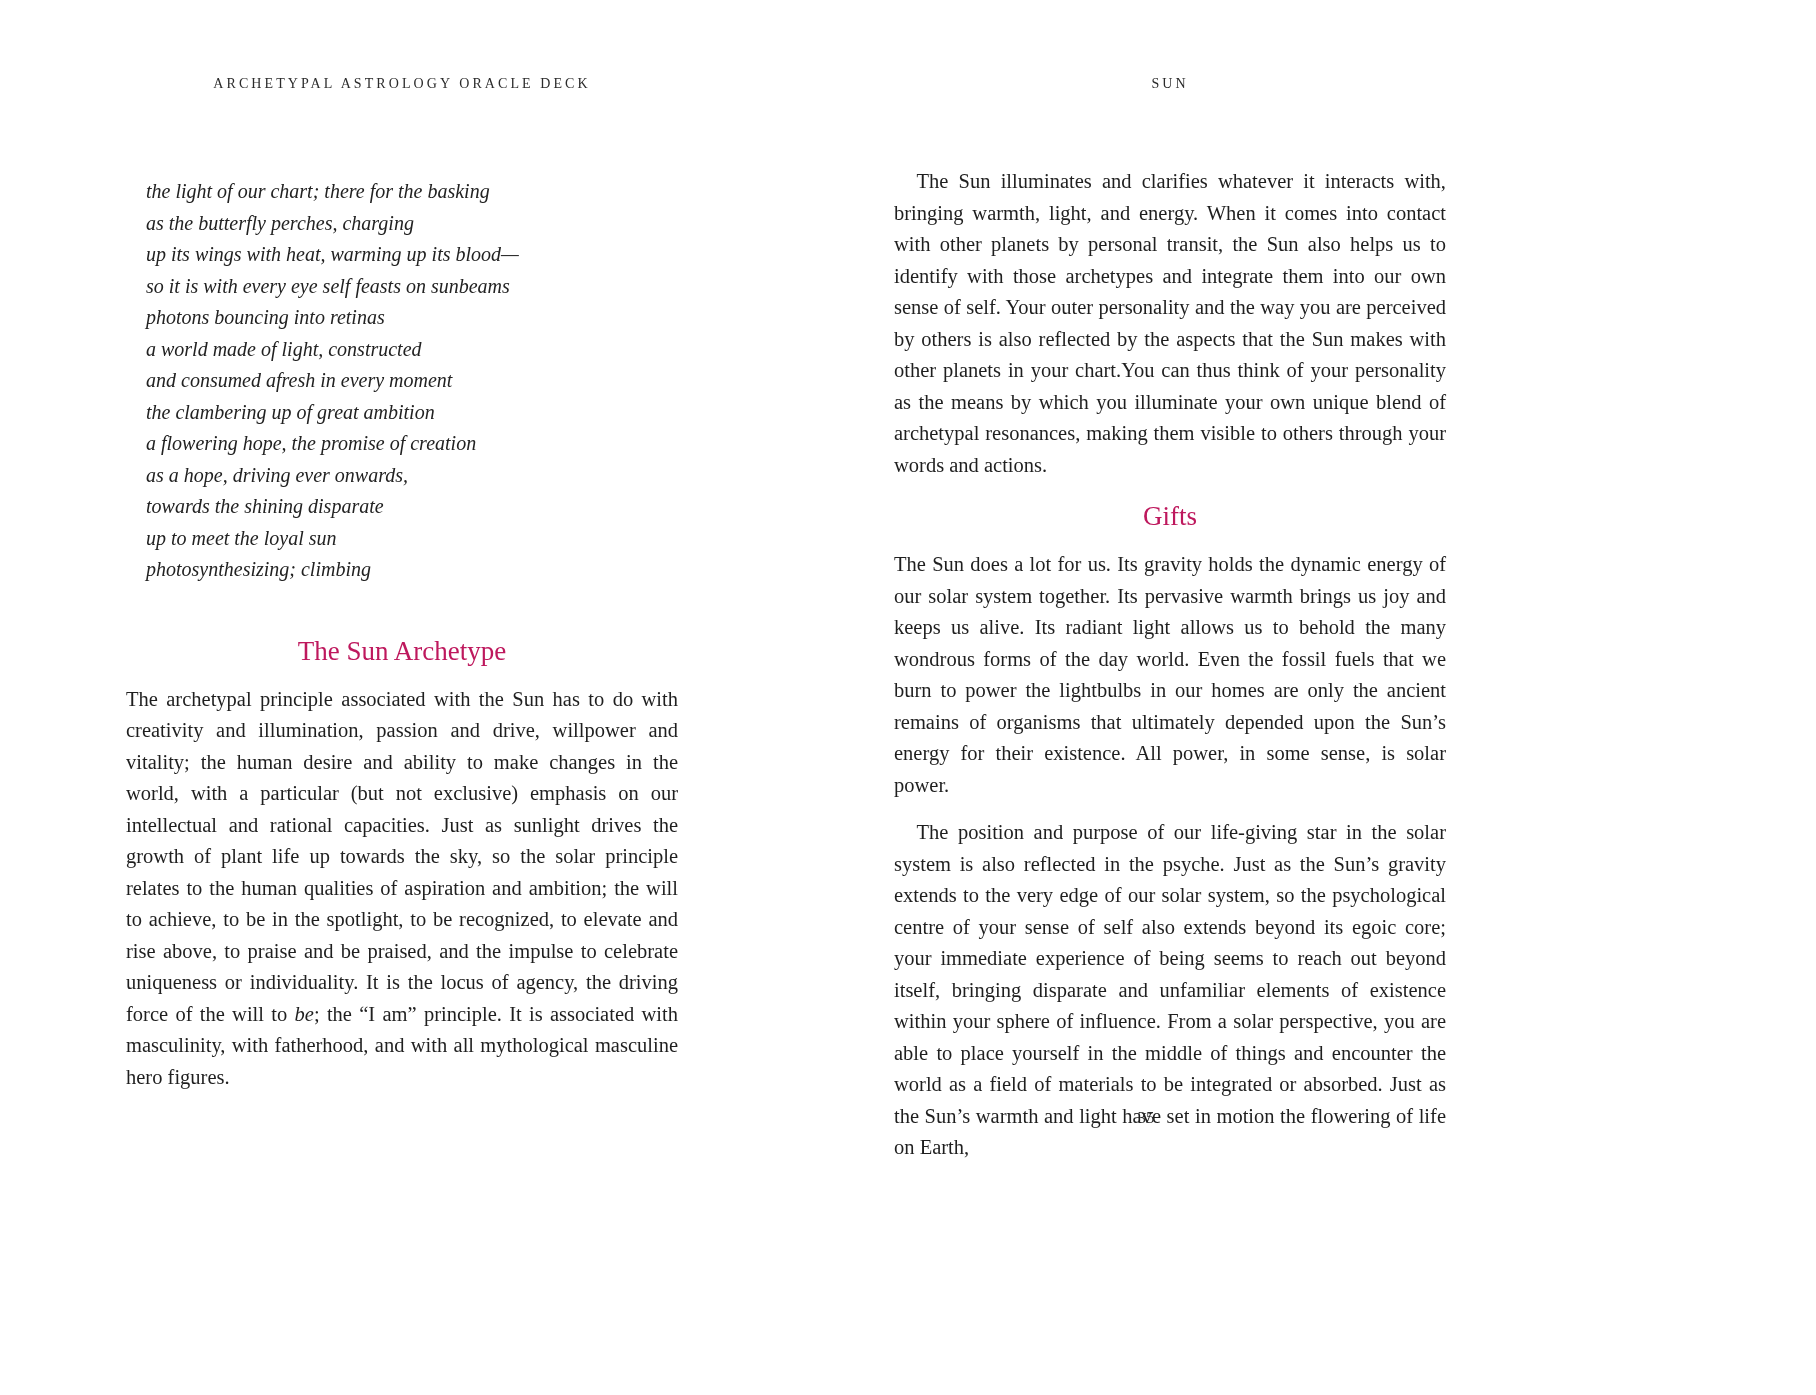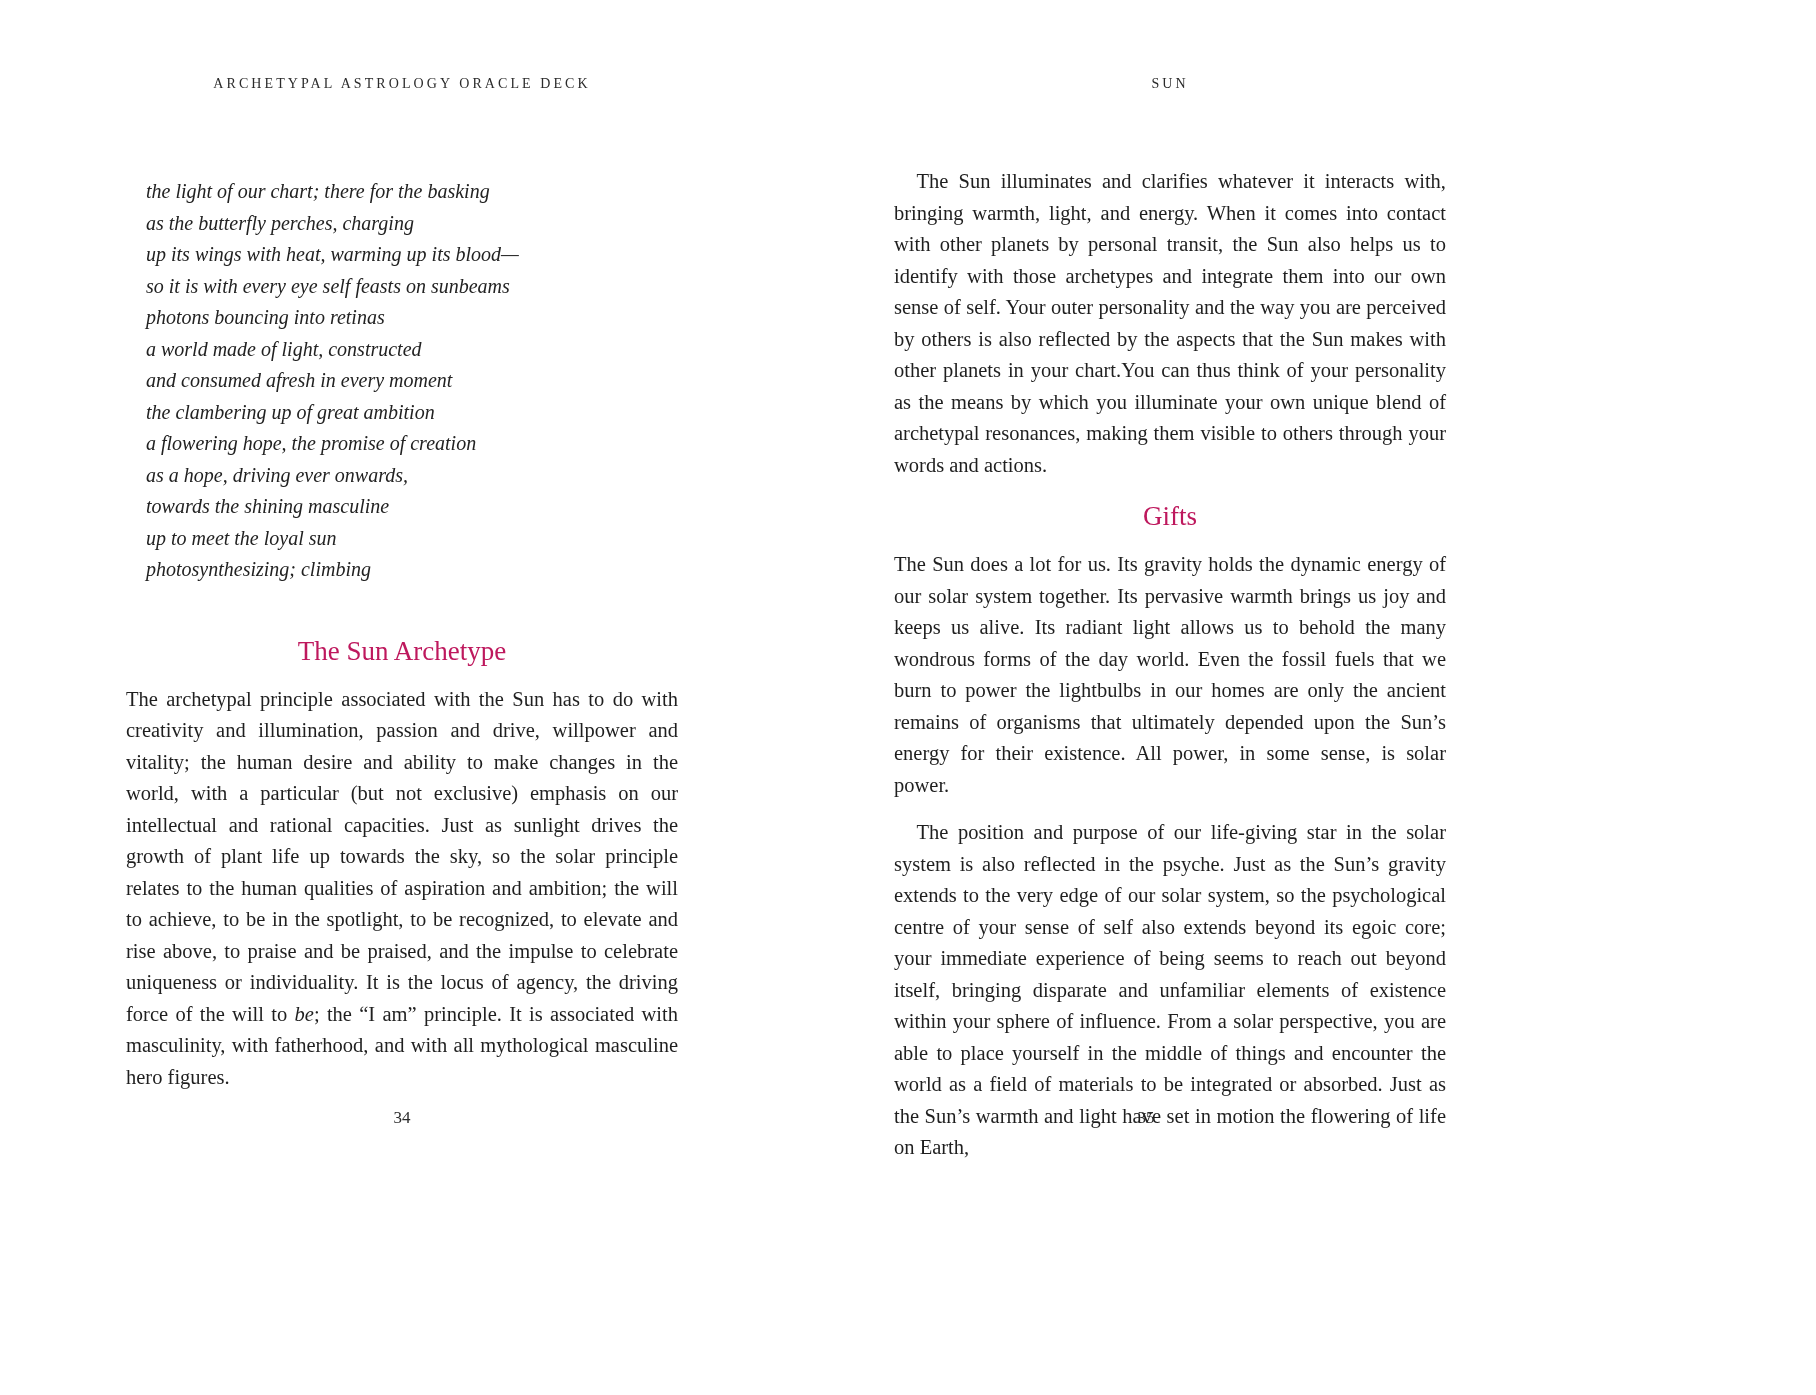--- a/index.html
+++ b/index.html
@@ -90,31 +90,30 @@
         <div class="poem-line">the light of our chart; there for the basking</div>
         <div class="poem-line">as the butterfly perches, charging</div>
         <div class="poem-line">up its wings with heat, warming up its blood—</div>
         <div class="poem-line">so it is with every eye self feasts on sunbeams</div>
         <div class="poem-line">photons bouncing into retinas</div>
         <div class="poem-line">a world made of light, constructed</div>
         <div class="poem-line">and consumed afresh in every moment</div>
         <div class="poem-line">the clambering up of great ambition</div>
         <div class="poem-line">a flowering hope, the promise of creation</div>
         <div class="poem-line">as a hope, driving ever onwards,</div>
-        <div class="poem-line">towards the shining masculine</div>
+        <div class="poem-line">towards the shining disparate</div>
         <div class="poem-line">up to meet the loyal sun</div>
         <div class="poem-line">photosynthesizing; climbing</div>
       </div>
 
     <h2 class="section-heading">The Sun Archetype</h2>
 
     <p class="body-para"><span>The archetypal principle associated with the Sun has to do with creativity and illumination, passion and drive, willpower and vitality; the human desire and ability to make changes in the world, with a particular (but not exclusive) emphasis on our intellectual and rational capacities. Just as sunlight drives the growth of plant life up towards the sky, so the solar principle relates to the human qualities of aspiration and ambition; the will to achieve, to be in the spotlight, to be recognized, to elevate and rise above, to praise and be praised, and the impulse to celebrate uniqueness or individuality. It is the locus of agency, the driving force of the will to </span><em>be</em><span>; the “I am” principle. It is associated with masculinity, with fatherhood, and with all mythological masculine hero figures.</span></p>
   </div>
 
-  <footer class="page-number left">34</footer>
 
   <header class="running-head right">SUN</header>
 
   <div class="text-column right">
     <p class="body-para indented">The Sun illuminates and clarifies whatever it interacts with, bringing warmth, light, and energy. When it comes into contact with other planets by personal transit, the Sun also helps us to identify with those archetypes and integrate them into our own sense of self. Your outer personality and the way you are perceived by others is also reflected by the aspects that the Sun makes with other planets in your chart.You can thus think of your personality as the means by which you illuminate your own unique blend of archetypal resonances, making them visible to others through your words and actions.</p>
 
     <h2 class="section-heading gifts">Gifts</h2>
 
     <p class="body-para">The Sun does a lot for us. Its gravity holds the dynamic energy of our solar system together. Its pervasive warmth brings us joy and keeps us alive. Its radiant light allows us to behold the many wondrous forms of the day world. Even the fossil fuels that we burn to power the lightbulbs in our homes are only the ancient remains of organisms that ultimately depended upon the Sun’s energy for their existence. All power, in some sense, is solar power.</p>
 

